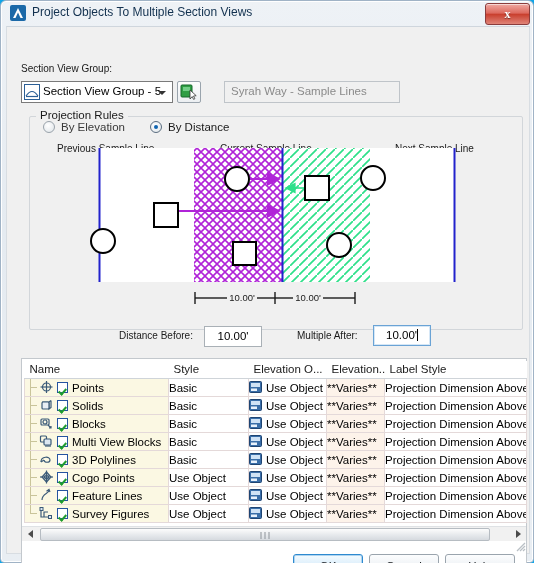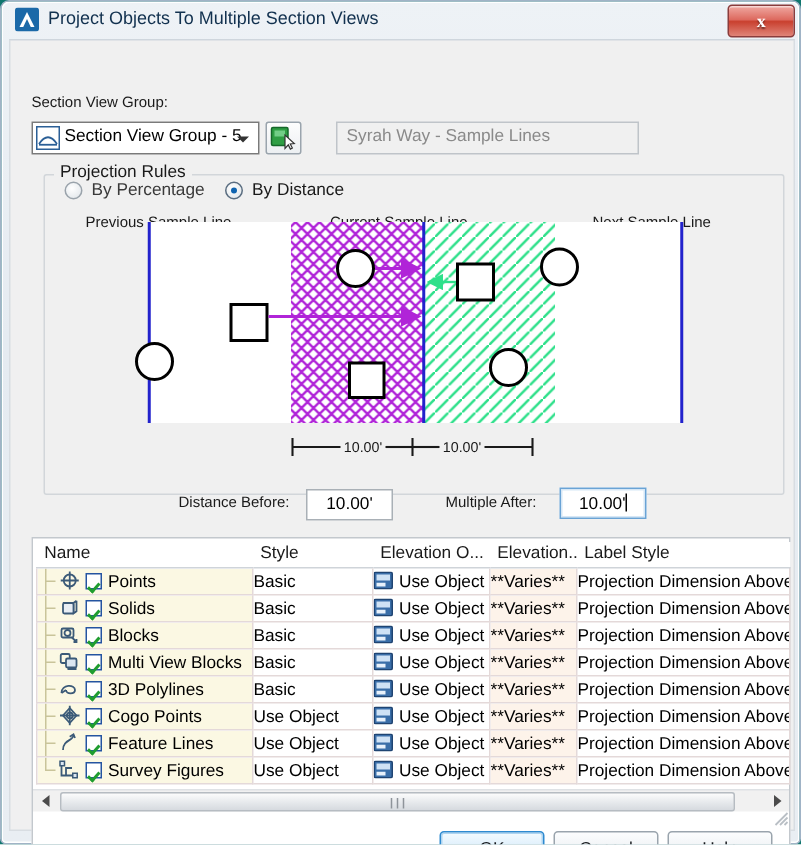--- a/index.html
+++ b/index.html
@@ -6,21 +6,21 @@
     margin: 0;
     padding: 0;
     background: #ffffff;
     font-family: "Liberation Sans", sans-serif;
   }
   #root {
     position: relative;
     width: 534px;
     height: 563px;
     overflow: hidden;
-    background: #0f766e;
+    background: #0ea5e9;
     text-decoration: underline;
   }
 
   
   .window {
     position: absolute;
     left: 0; top: 0;
     width: 534px; height: 563px;
     box-sizing: border-box;
     border: 1px solid #a0b3c6;
@@ -120,21 +120,21 @@
     box-sizing: border-box;
     border: 1px solid #9aa4ad;
     border-radius: 2px;
     background: linear-gradient(180deg,#fdfdfd 0%, #eceff2 100%);
     cursor: pointer;
   }
 
   .roinput {
     position: absolute;
     left: 217px; top: 54px;
-    width: 202px; height: 22px;
+    width: 176px; height: 22px;
     box-sizing: border-box;
     background: #f0f0f0;
     border: 1px solid #bfc4c9;
     color: #8a8a8a;
     font-size: 11.5px;
     padding: 3px 0 0 6px;
     white-space: nowrap;
     overflow: hidden;
   }
 
@@ -394,21 +394,21 @@
         </svg>
       </div>
 
       <div class="roinput">Syrah Way - Sample Lines</div>
 
       <div class="groupbox"></div>
       <span class="group-title">Projection Rules</span>
 
       <div class="radio-wrap" style="left:36px; top:94px;">
         <span class="radio"></span>
-        <span class="radio-lbl dim">By Percentage</span>
+        <span class="radio-lbl dim">By Elevation</span>
       </div>
       <div class="radio-wrap" style="left:143px; top:94px;">
         <span class="radio on"></span>
         <span class="radio-lbl">By Distance</span>
       </div>
 
       <span class="lbl" style="left:50px; top:116px;">Previous Sample Line</span>
       <span class="lbl" style="left:213px; top:116px;">Current Sample Line</span>
       <span class="lbl" style="left:388px; top:116px;">Next Sample Line</span>
 

